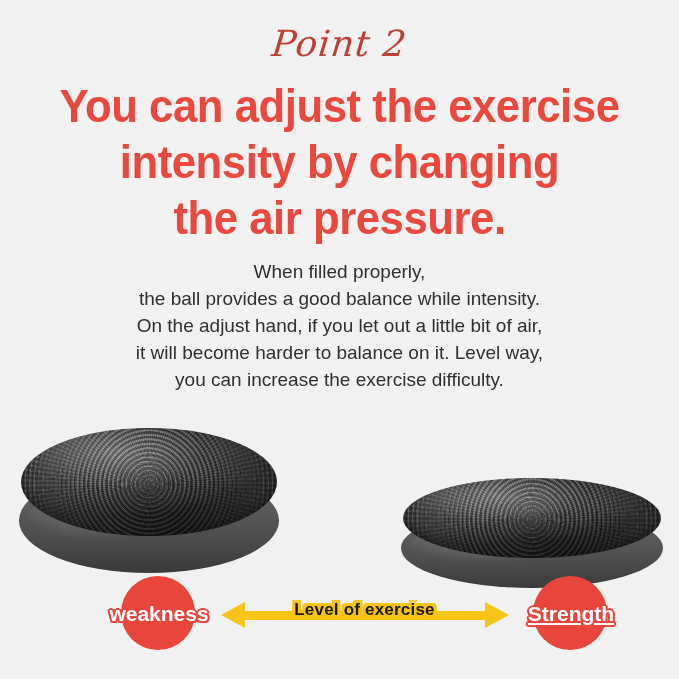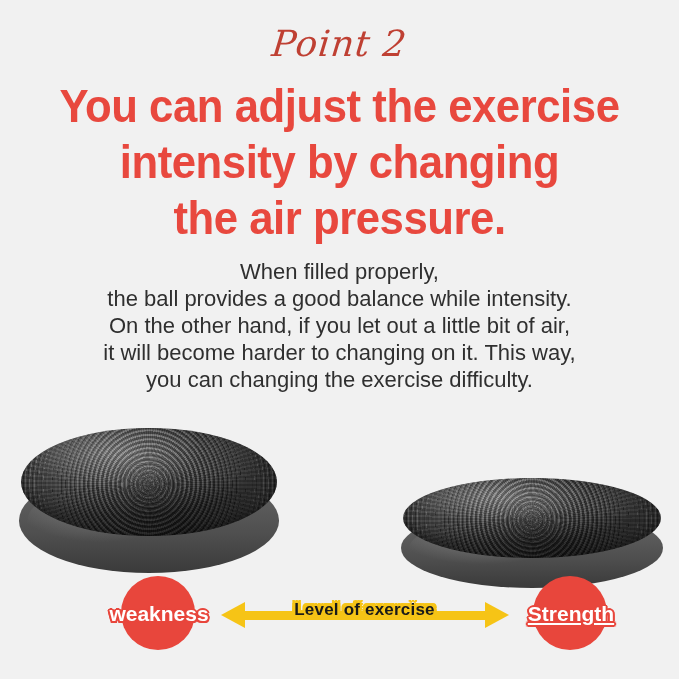--- a/index.html
+++ b/index.html
@@ -39,21 +39,21 @@
     transform:scaleX(0.93);
     transform-origin:center top;
   }
   .headline .hl-line{display:block;white-space:nowrap;}
 
   
   .body-copy{
     position:absolute;top:258px;left:0;width:679px;
     text-align:center;
     color:#2f2f2f;
-    font-size:22px;
+    font-size:19px;
     line-height:27px;
     font-weight:400;
   }
   .body-copy .bc-line{display:block;white-space:nowrap;}
 
   
   .disc{position:absolute;}
 
   .disc-wrap{position:relative;width:100%;height:100%;}
   
@@ -178,23 +178,23 @@
 
   <div class="headline">
     <span class="hl-line">You can adjust the exercise</span>
     <span class="hl-line">intensity by changing</span>
     <span class="hl-line">the air pressure.</span>
   </div>
 
   <div class="body-copy">
     <span class="bc-line">When filled properly,</span>
     <span class="bc-line">the ball provides a good balance while intensity.</span>
-    <span class="bc-line">On the other hand, if you let out a little bit of air,</span>
-    <span class="bc-line">it will become harder to changing on it. This way,</span>
-    <span class="bc-line">you can changing the exercise difficulty.</span>
+    <span class="bc-line">On the adjust hand, if you let out a little bit of air,</span>
+    <span class="bc-line">it will become harder to balance on it. Level way,</span>
+    <span class="bc-line">you can increase the exercise difficulty.</span>
   </div>
 
   <div class="disc" id="disc-left">
     <div class="disc-wrap">
       <div class="disc-rim"></div>
       <div class="disc-gloss"></div>
       <div class="disc-top">
         <div class="disc-nubs"></div>
         <div class="disc-nubs2"></div>
         <div class="disc-topshade"></div>

